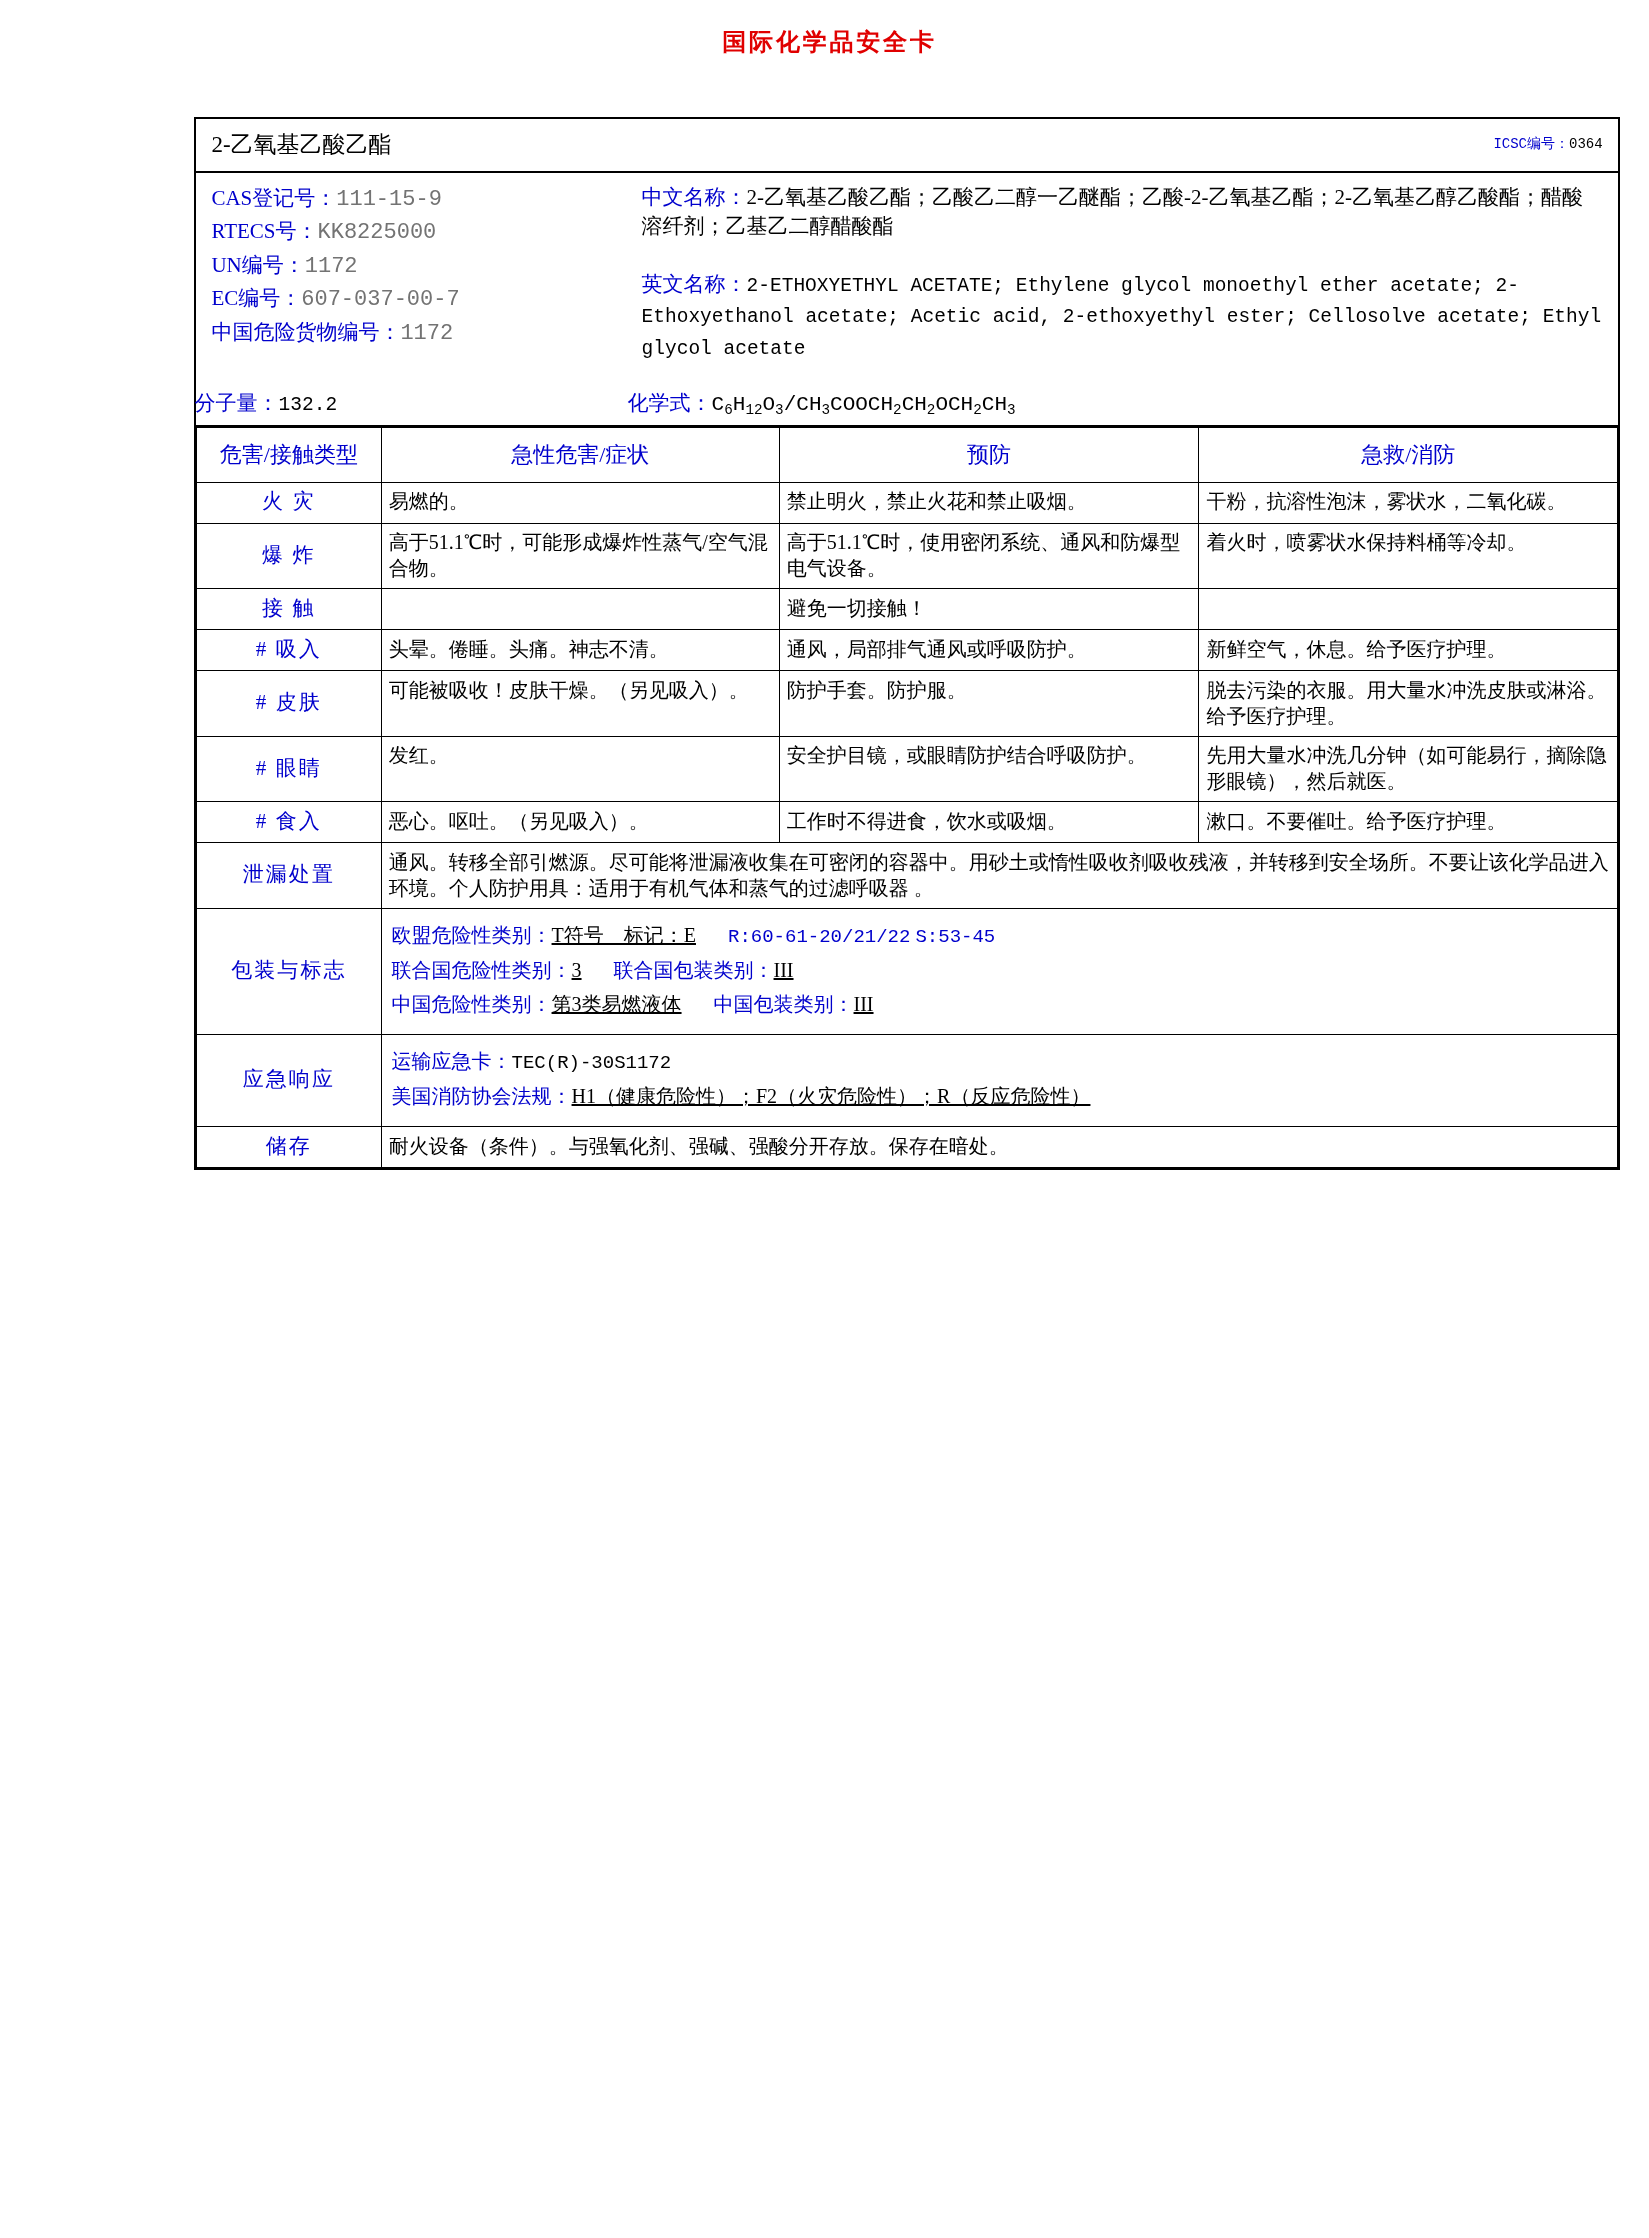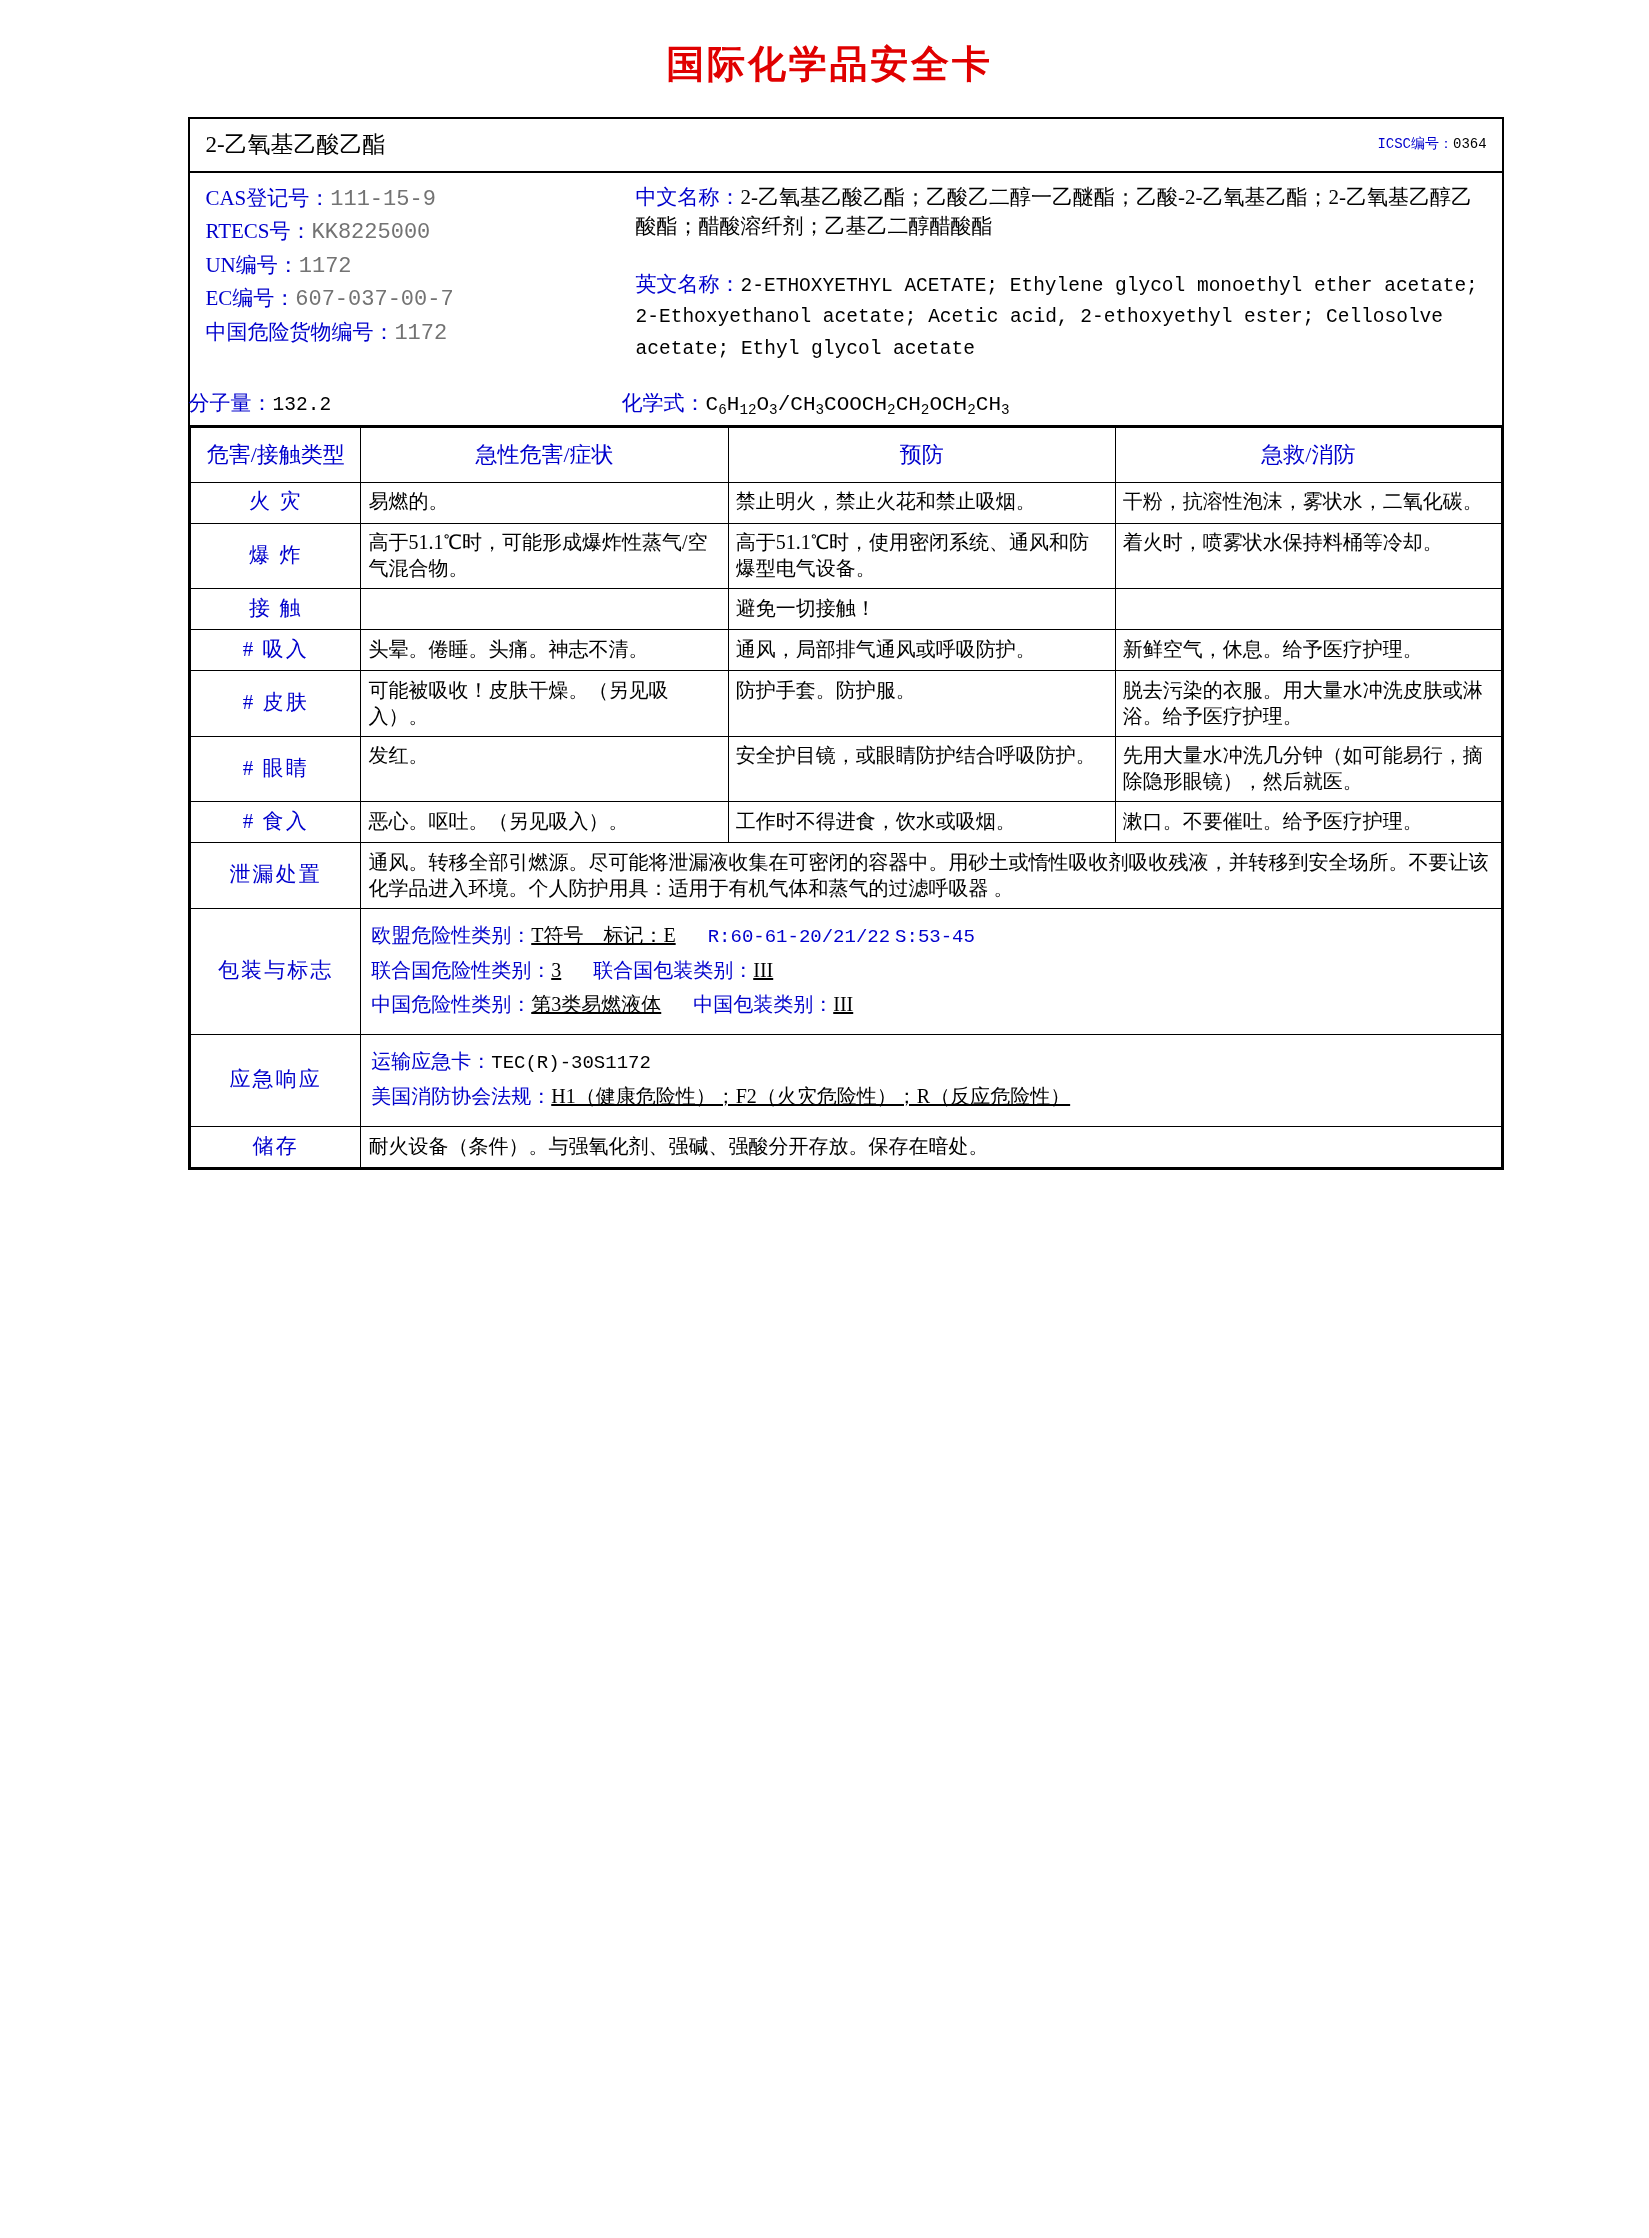--- a/index.html
+++ b/index.html
@@ -17,31 +17,31 @@
     position: relative;
     width: 1650px;
     height: 2239px;
     box-sizing: border-box;
   }
   .doc-title {
     text-align: center;
     color: #e00000;
     font-family: "Liberation Sans", sans-serif;
     font-weight: bold;
-    font-size: 38px;
+    font-size: 24px;
     letter-spacing: 2.8px;
-    padding-top: 39px;
+    padding-top: 26px;
     padding-bottom: 12.6px;
     margin-left: 9px;
   }
   .card {
     position: absolute;
-    left: 188px;
+    left: 194px;
     top: 117px;
-    width: 1316px;
+    width: 1426px;
     border: 2.8px solid #000000;
     box-sizing: border-box;
     background: #ffffff;
   }
   .blue {
     color: #0000cc;
   }
   .bluelabel {
     color: #0000cc;
     font-weight: normal;

